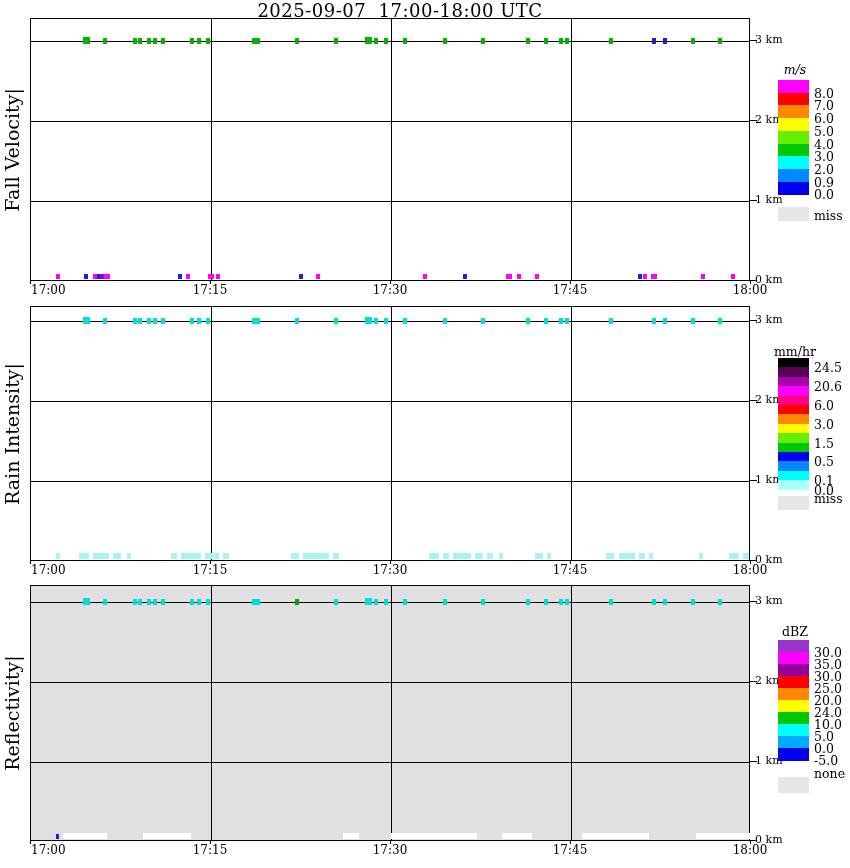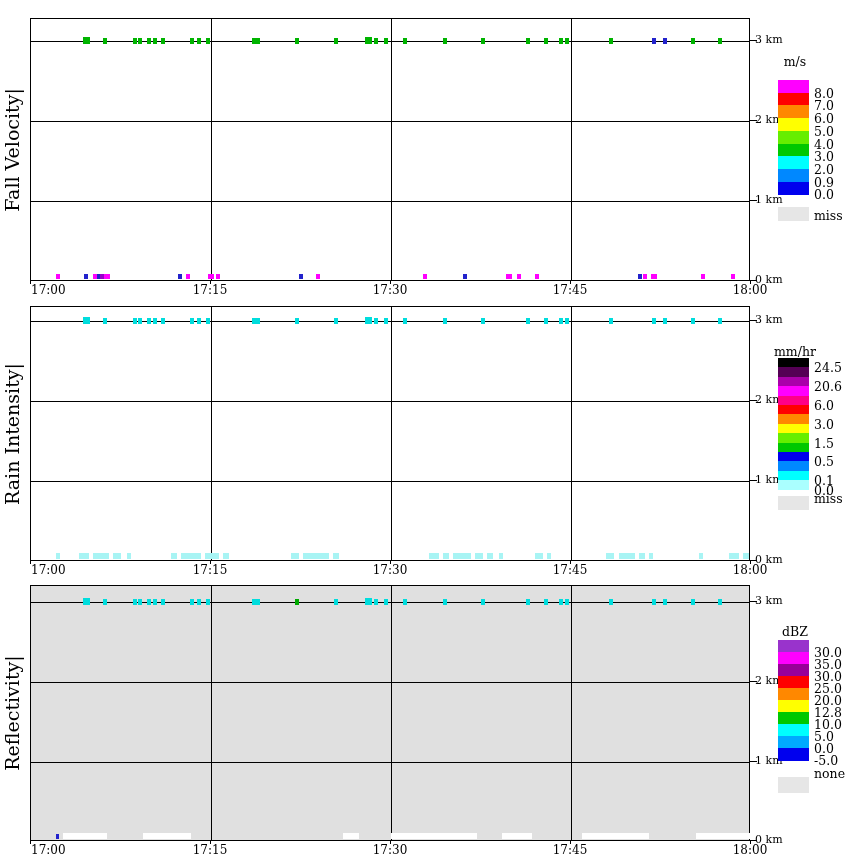--- a/index.html
+++ b/index.html
@@ -18,20 +18,21 @@
   .ylab{position:absolute;left:-107px;width:240px;height:24px;text-align:center;
         font-size:19px;transform:rotate(-90deg);white-space:nowrap;}
   .leg-title{position:absolute;left:760px;width:70px;text-align:center;font-size:12.5px;}
   .leg-cell{position:absolute;left:778px;width:31px;}
   .leg-lab{position:absolute;left:814px;font-size:12.5px;white-space:nowrap;}
 </style>
 </head>
 <body>
 
 <div id="root">
+  <div class="title">2025-09-07  17:00-18:00 UTC</div>
 <div class="panel" style="left: 30px; top: 18px; width: 720px; height: 263px; background: rgb(255, 255, 255);">
       <div class="hline" style="top: 22px;"></div>
       <div class="hline" style="top: 102px;"></div>
       <div class="hline" style="top: 182px;"></div>
       <div class="vline" style="left: 180px;"></div>
       <div class="vline" style="left: 360px;"></div>
       <div class="vline" style="left: 540px;"></div>
       <div class="mark" style="left: 52px; top: 18px; width: 7px; height: 7px; background: rgb(0, 180, 0);"></div>
       <div class="mark" style="left: 72px; top: 19px; width: 4px; height: 6px; background: rgb(0, 180, 0);"></div>
       <div class="mark" style="left: 102px; top: 19px; width: 4px; height: 6px; background: rgb(0, 180, 0);"></div>
@@ -244,21 +245,21 @@
     <div class="btick" style="left: 750px; top: 841px;"></div>
     <div class="rtick" style="left: 750px; top: 601px;"></div>
     <div class="km" style="left: 755px; top: 594px;">3 km</div>
     <div class="rtick" style="left: 750px; top: 681px;"></div>
     <div class="km" style="left: 755px; top: 674px;">2 km</div>
     <div class="rtick" style="left: 750px; top: 761px;"></div>
     <div class="km" style="left: 755px; top: 754px;">1 km</div>
     <div class="rtick" style="left: 750px; top: 840px;"></div>
     <div class="km" style="left: 755px; top: 833px;">0 km</div>
     <div class="ylab" style="top: 701px;">Reflectivity|</div>
-    <div class="leg-title" style="top: 54px;">m/s</div>
+    <div class="leg-title" style="top: 62px; font-style: italic;">m/s</div>
     <div class="leg-cell" style="top: 80px; height: 13.2px; background: rgb(255, 0, 255);"></div>
     <div class="leg-lab" style="top: 85.7px;">8.0</div>
     <div class="leg-cell" style="top: 92.7px; height: 13.2px; background: rgb(255, 0, 0);"></div>
     <div class="leg-lab" style="top: 98.4px;">7.0</div>
     <div class="leg-cell" style="top: 105.4px; height: 13.2px; background: rgb(255, 136, 0);"></div>
     <div class="leg-lab" style="top: 111.1px;">6.0</div>
     <div class="leg-cell" style="top: 118.1px; height: 13.2px; background: rgb(255, 255, 0);"></div>
     <div class="leg-lab" style="top: 123.8px;">5.0</div>
     <div class="leg-cell" style="top: 130.8px; height: 13.2px; background: rgb(102, 238, 0);"></div>
     <div class="leg-lab" style="top: 136.5px;">4.0</div>
@@ -302,21 +303,21 @@
     <div class="leg-lab" style="top: 645px;">30.0</div>
     <div class="leg-cell" style="top: 652px; height: 12.5px; background: rgb(255, 0, 255);"></div>
     <div class="leg-lab" style="top: 657px;">35.0</div>
     <div class="leg-cell" style="top: 664px; height: 12.5px; background: rgb(153, 0, 153);"></div>
     <div class="leg-lab" style="top: 669px;">30.0</div>
     <div class="leg-cell" style="top: 676px; height: 12.5px; background: rgb(255, 0, 0);"></div>
     <div class="leg-lab" style="top: 681px;">25.0</div>
     <div class="leg-cell" style="top: 688px; height: 12.5px; background: rgb(255, 136, 0);"></div>
     <div class="leg-lab" style="top: 693px; text-align: right;">20.0</div>
     <div class="leg-cell" style="top: 700px; height: 12.5px; background: rgb(255, 255, 0);"></div>
-    <div class="leg-lab" style="top: 705px;">12.8</div>
+    <div class="leg-lab" style="top: 705px;">24.0</div>
     <div class="leg-cell" style="top: 712px; height: 12.5px; background: rgb(0, 200, 0);"></div>
     <div class="leg-lab" style="top: 717px;">10.0</div>
     <div class="leg-cell" style="top: 724px; height: 12.5px; background: rgb(0, 255, 255);"></div>
     <div class="leg-lab" style="top: 729px;">5.0</div>
     <div class="leg-cell" style="top: 736px; height: 12.5px; background: rgb(0, 170, 255);"></div>
     <div class="leg-lab" style="top: 741px;">0.0</div>
     <div class="leg-cell" style="top: 748px; height: 12.5px; background: rgb(0, 0, 238);"></div>
     <div class="leg-lab" style="top: 753px;">-5.0</div>
     <div class="leg-cell" style="top: 777px; height: 16px; background: rgb(230, 230, 230);"></div>
     <div class="leg-lab" style="top: 766px;">none</div>

